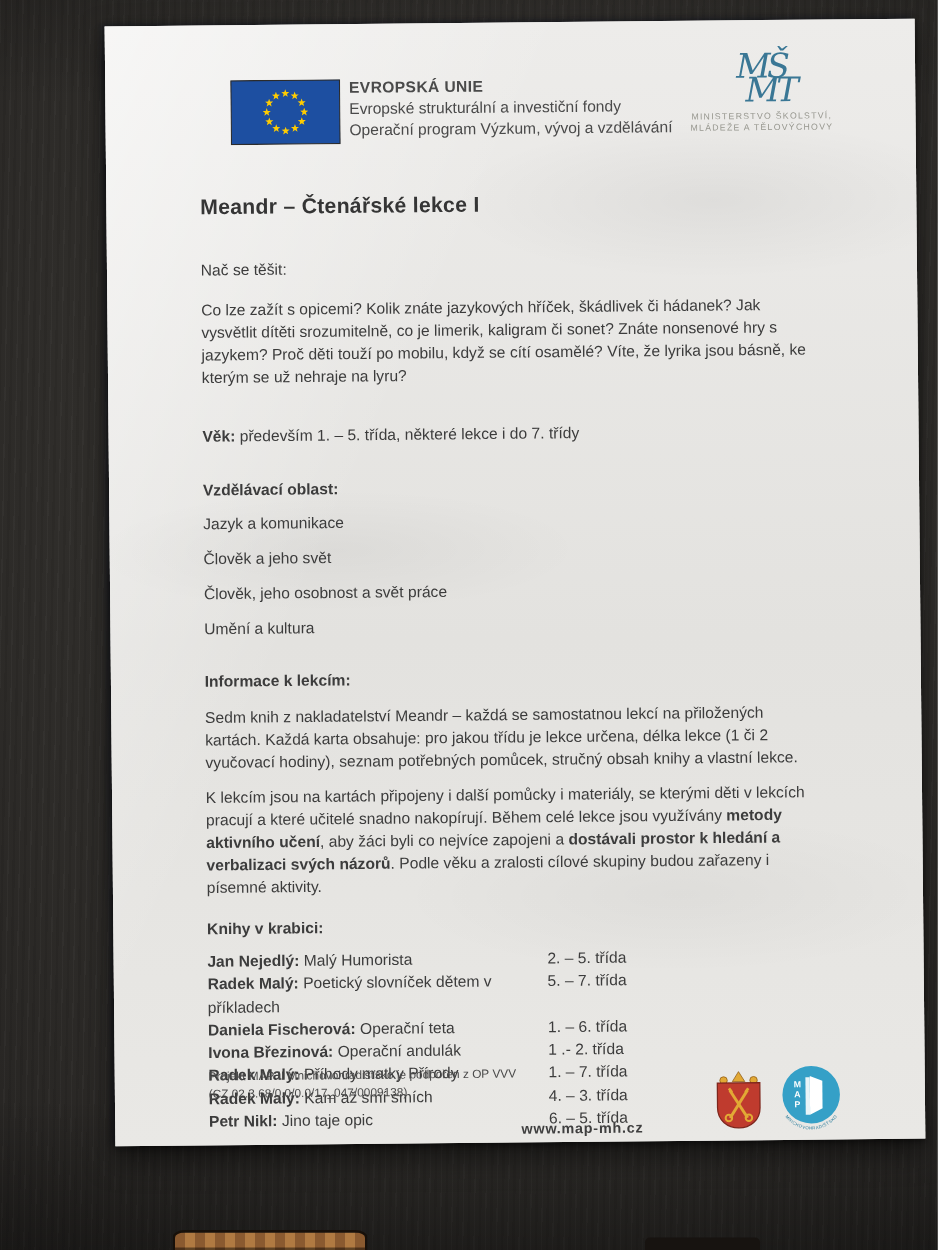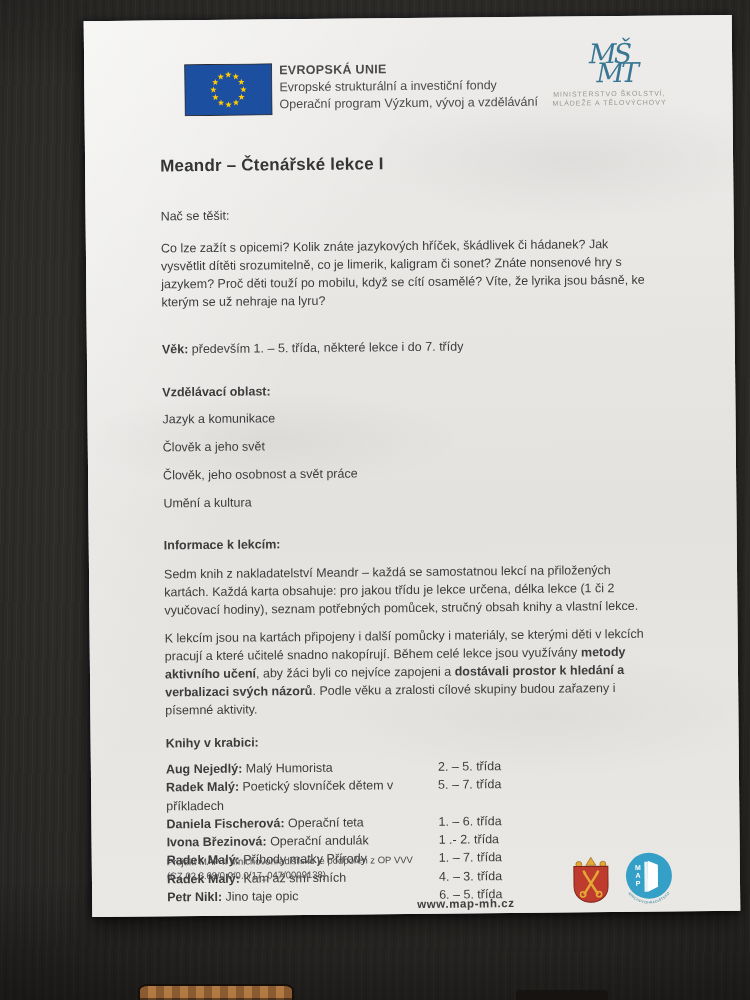--- a/index.html
+++ b/index.html
@@ -140,21 +140,21 @@
     <div class="area-item">Člověk, jeho osobnost a svět práce</div>
     <div class="area-item">Umění a kultura</div>
 
     <div class="info-h h-sec">Informace k lekcím:</div>
     <div class="p1 txt">Sedm knih z nakladatelství Meandr – každá se samostatnou lekcí na přiložených kartách. Každá karta obsahuje: pro jakou třídu je lekce určena, délka lekce (1 či 2 vyučovací hodiny), seznam potřebných pomůcek, stručný obsah knihy a vlastní lekce.</div>
     <div class="p2 txt"><span>K lekcím jsou na kartách připojeny i další pomůcky i materiály, se kterými děti v lekcích pracují a které učitelé snadno nakopírují. Během celé lekce jsou využívány </span><span class="b">metody aktivního učení</span><span>, aby žáci byli co nejvíce zapojeni a </span><span class="b">dostávali prostor k hledání a verbalizaci svých názorů</span><span>. Podle věku a zralosti cílové skupiny budou zařazeny i písemné aktivity.</span></div>
 
     <div class="books-h h-sec">Knihy v krabici:</div>
     <div class="book-list">
       <div class="book-row">
-          <span class="book-main"><span class="b">Aug Nejedlý:</span><span> Malý Humorista</span></span>
+          <span class="book-main"><span class="b">Jan Nejedlý:</span><span> Malý Humorista</span></span>
           <span class="book-grade">2. – 5. třída</span>
         </div>
       <div class="book-row">
           <span class="book-main"><span class="b">Radek Malý:</span><span> Poetický slovníček dětem v příkladech</span></span>
           <span class="book-grade">5. – 7. třída</span>
         </div>
       <div class="book-row">
           <span class="book-main"><span class="b">Daniela Fischerová:</span><span> Operační teta</span></span>
           <span class="book-grade">1. – 6. třída</span>
         </div>

